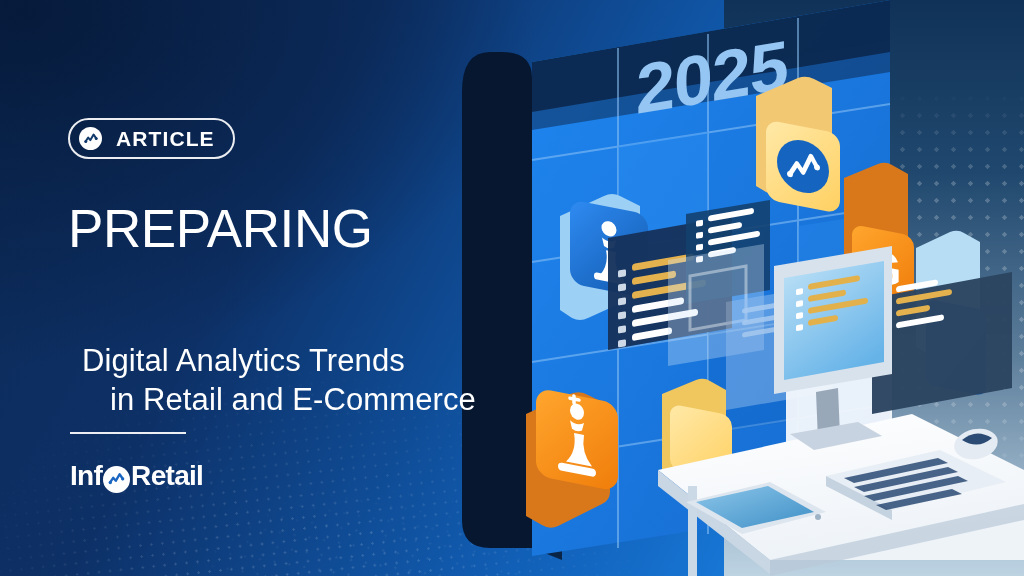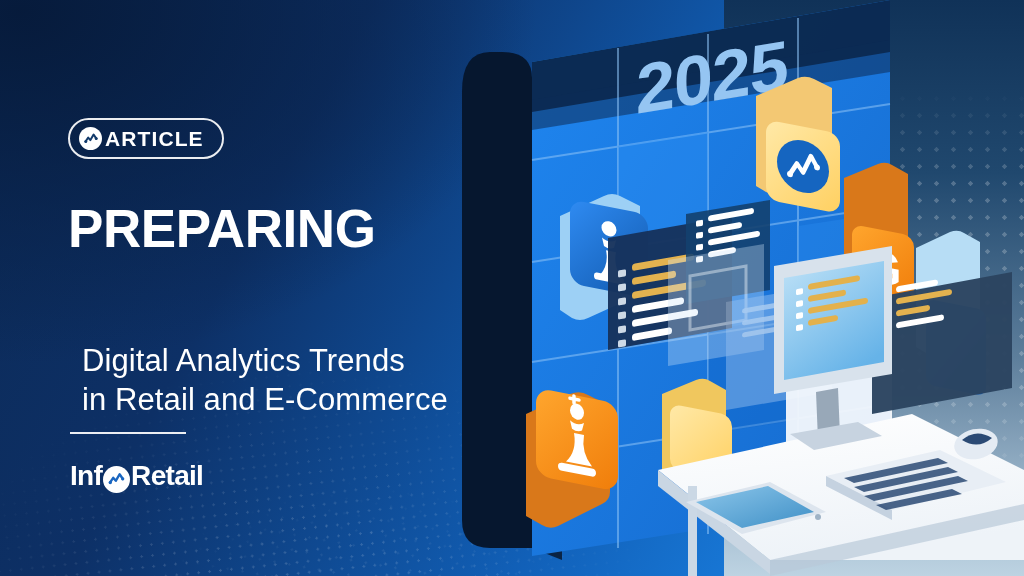--- a/index.html
+++ b/index.html
@@ -30,33 +30,33 @@
     background:linear-gradient(180deg,#103258 0%,#20486e 30%,#5d7e9b 62%,#93aec4 82%,#bdd3e2 100%);}
   .right-dots{position:absolute;right:0;top:90px;width:300px;height:420px;
     background-image:radial-gradient(rgba(255,255,255,.22) 2px, transparent 2.3px);
     background-size:17px 17px;
     -webkit-mask-image:linear-gradient(180deg,transparent 0%,#000 22%,#000 72%,transparent 96%);
     mask-image:linear-gradient(180deg,transparent 0%,#000 22%,#000 72%,transparent 96%);}
 
   
   .left{position:absolute;left:68px;top:0;width:470px;height:576px;}
 
-  .badge{position:absolute;left:0;top:118px;display:flex;align-items:center;gap:3px;
+  .badge{position:absolute;left:0;top:118px;display:flex;align-items:center;gap:14px;
     border:2px solid rgba(255,255,255,.92);border-radius:999px;
     padding:7px 18px 7px 9px;}
   .badge-icon{width:23px;height:23px;border-radius:50%;background:#fff;
     display:flex;align-items:center;justify-content:center;flex:0 0 auto;}
   .badge-label{color:#fff;font-size:21px;font-weight:700;letter-spacing:1.1px;line-height:1;}
 
   .title{position:absolute;left:0;top:186px;width:430px;color:#fff;
-    font-size:53px;font-weight:700;line-height:.99;letter-spacing:-.4px;margin-top:17px;}
+    font-size:53px;font-weight:400;line-height:.99;letter-spacing:-.4px;margin-top:17px;}
   .title .l2{display:block;}
   .subtitle{position:absolute;left:14px;top:310px;width:480px;color:#fff;
     font-size:31px;font-weight:400;line-height:1.26;letter-spacing:.1px;}
-  .subtitle .s2{display:block;}
+  .subtitle .s2{display:block;margin-left:28px;}
 
   .divider{position:absolute;left:2px;top:432px;width:116px;height:2px;background:rgba(255,255,255,.92);}
 
   .logo{position:absolute;left:2px;top:462px;display:flex;align-items:center;
     color:#fff;font-size:28px;font-weight:700;letter-spacing:-.7px;line-height:1;}
   .logo .lg-o{display:inline-flex;width:27px;height:27px;border-radius:50%;background:#fff;
     align-items:center;justify-content:center;margin:0 1px;position:relative;top:3px;}
 
   
   .iso{position:absolute;left:440px;top:0;width:584px;height:576px;}

